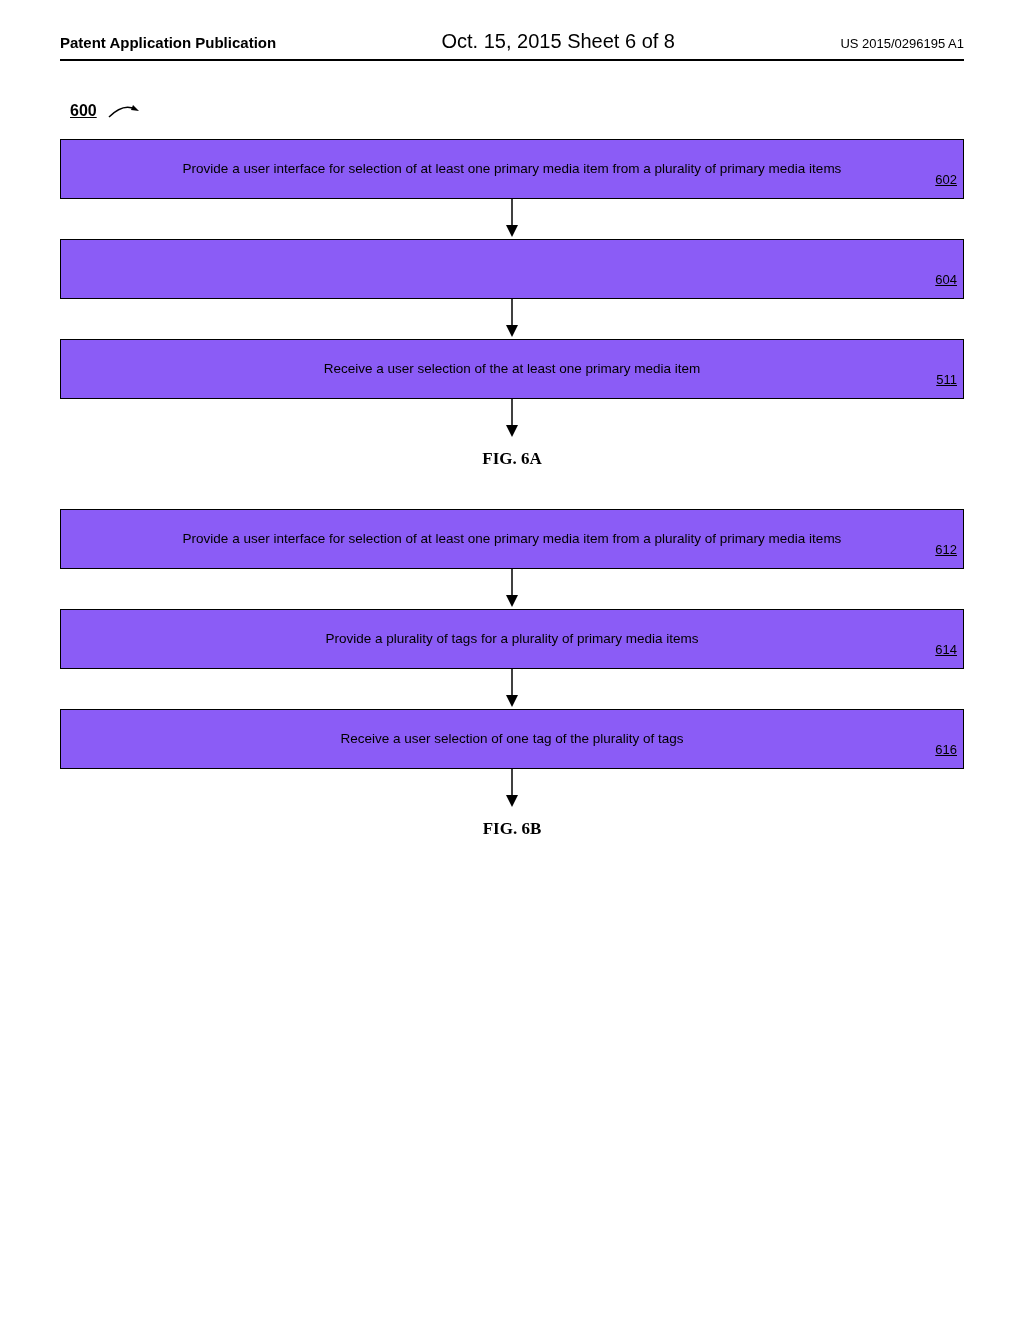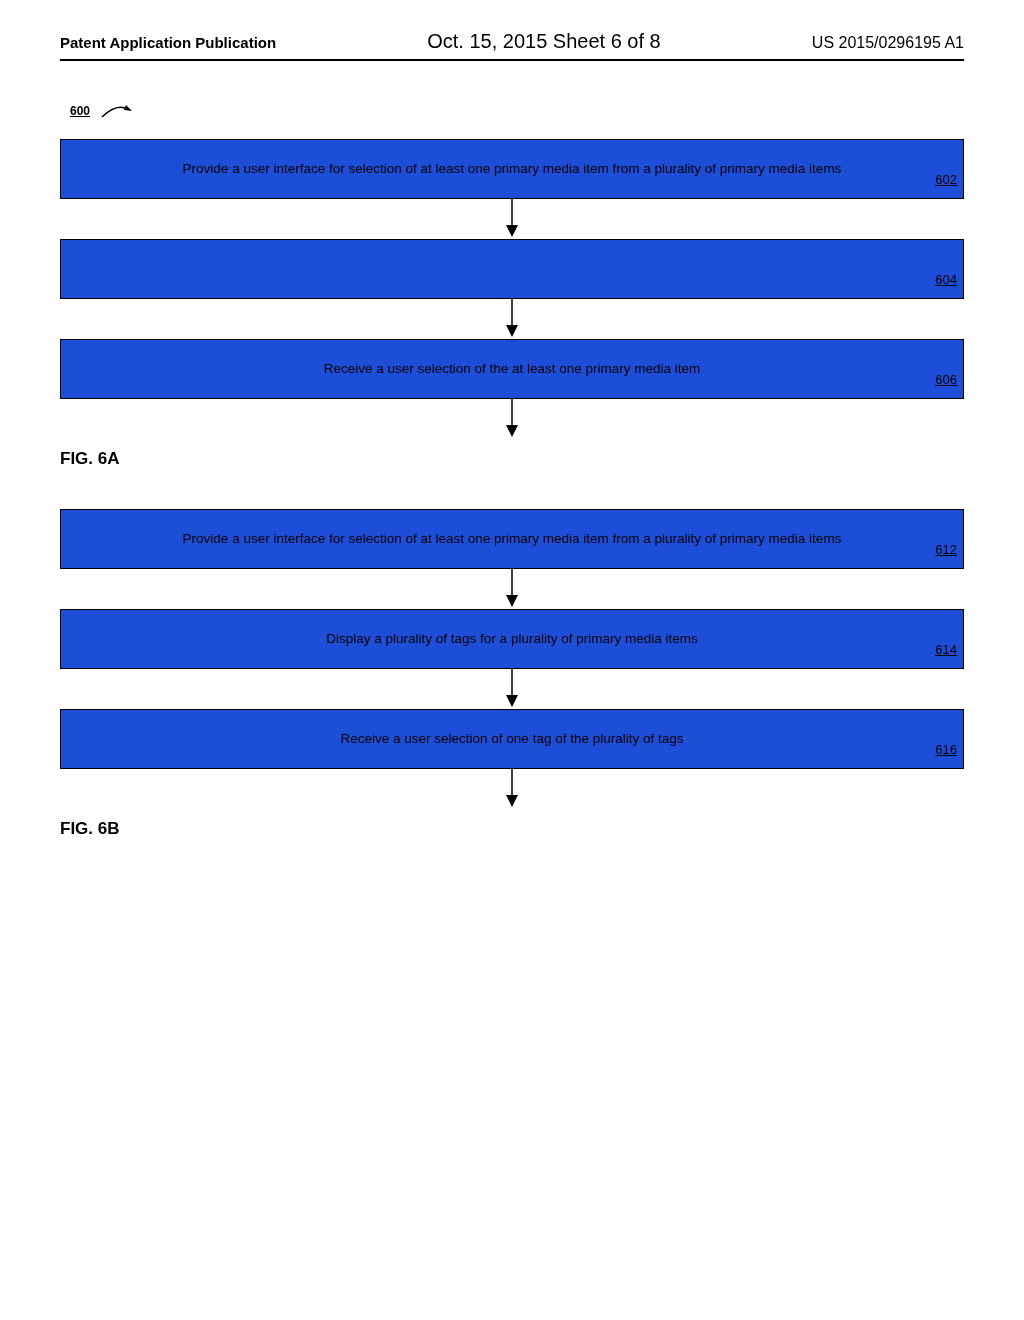--- a/index.html
+++ b/index.html
@@ -29,37 +29,37 @@
       margin-bottom: 40px;
     }
     .header-left {
       font-weight: bold;
       font-size: 15px;
     }
     .header-center {
       font-size: 20px;
     }
     .header-right {
-      font-size: 16px;
+      font-size: 13px;
     }
 
     
     .diagram-section {
       margin-bottom: 40px;
     }
 
     
     .flow-label {
       display: flex;
       align-items: center;
       margin-bottom: 18px;
       margin-left: 10px;
     }
     .flow-label-text {
-      font-size: 12px;
+      font-size: 16px;
       font-weight: bold;
       text-decoration: underline;
       margin-right: 8px;
     }
     .arrow-symbol {
       position: relative;
       display: inline-block;
       width: 36px;
       height: 20px;
     }
@@ -68,21 +68,21 @@
       height: 20px;
     }
 
     
     .flow-box {
       border: 1.5px solid #000;
       padding: 14px 16px;
       text-align: center;
       font-size: 13.5px;
       position: relative;
-      background: #1d4ed8;
+      background: #8b5cf6;
       min-height: 60px;
       display: flex;
       align-items: center;
       justify-content: center;
     }
     .flow-box-text {
       flex: 1;
       text-align: center;
       line-height: 1.5;
     }
@@ -101,25 +101,26 @@
       align-items: center;
       height: 40px;
     }
     .arrow-connector svg {
       width: 20px;
       height: 40px;
     }
 
     
     .fig-label {
-      text-align: left;
+      text-align: center;
       font-size: 17px;
       font-weight: bold;
       margin-top: 10px;
       margin-bottom: 30px;
+      font-family: Liberation Serif, serif;
     }
   </style>
 </head>
 <body>
 
 <div class="page">
 
   <div class="header">
     <span class="header-left">Patent Application Publication</span>
     <span class="header-center">Oct. 15, 2015   Sheet 6 of 8</span>
@@ -156,21 +157,21 @@
 
     <div class="arrow-connector">
       <svg viewBox="0 0 20 40" xmlns="http://www.w3.org/2000/svg">
         <line x1="10" y1="0" x2="10" y2="30" stroke="#000" stroke-width="1.5"></line>
         <polygon points="4,26 10,38 16,26" fill="#000"></polygon>
       </svg>
     </div>
 
     <div class="flow-box">
       <span class="flow-box-text">Receive a user selection of the at least one primary media item</span>
-      <span class="flow-box-number">606</span>
+      <span class="flow-box-number">511</span>
     </div>
 
     <div class="arrow-connector">
       <svg viewBox="0 0 20 40" xmlns="http://www.w3.org/2000/svg">
         <line x1="10" y1="0" x2="10" y2="30" stroke="#000" stroke-width="1.5"></line>
         <polygon points="4,26 10,38 16,26" fill="#000"></polygon>
       </svg>
     </div>
 
 
@@ -185,21 +186,21 @@
     </div>
 
     <div class="arrow-connector">
       <svg viewBox="0 0 20 40" xmlns="http://www.w3.org/2000/svg">
         <line x1="10" y1="0" x2="10" y2="30" stroke="#000" stroke-width="1.5"></line>
         <polygon points="4,26 10,38 16,26" fill="#000"></polygon>
       </svg>
     </div>
 
     <div class="flow-box">
-      <span class="flow-box-text">Display a plurality of tags for a plurality of primary media items</span>
+      <span class="flow-box-text">Provide a plurality of tags for a plurality of primary media items</span>
       <span class="flow-box-number">614</span>
     </div>
 
     <div class="arrow-connector">
       <svg viewBox="0 0 20 40" xmlns="http://www.w3.org/2000/svg">
         <line x1="10" y1="0" x2="10" y2="30" stroke="#000" stroke-width="1.5"></line>
         <polygon points="4,26 10,38 16,26" fill="#000"></polygon>
       </svg>
     </div>
 

